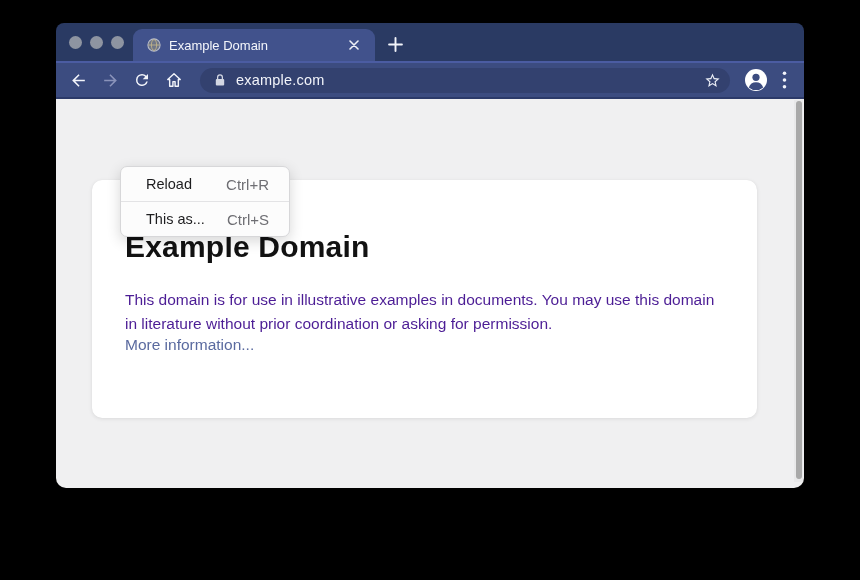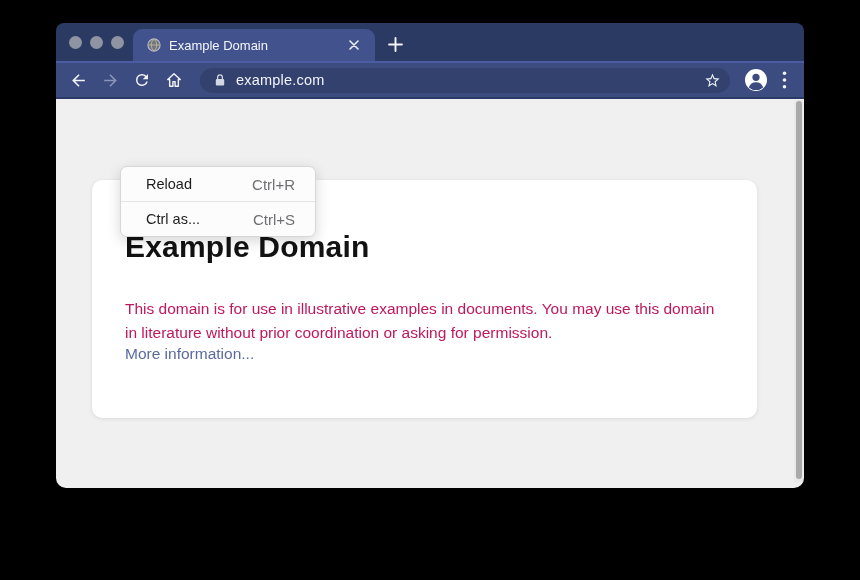--- a/index.html
+++ b/index.html
@@ -44,26 +44,26 @@
   .content { position:relative; height:389px; background:#f0f0f1; }
   .scrollbar-track { position:absolute; right:1px; top:1px; width:9px; height:382px;
                      background:#e9e9ea; }
   .scrollbar-thumb { position:absolute; right:2px; top:2px; width:6px; height:378px;
                      background:#a9a9a9; border-radius:3px; }
 
   .card { position:absolute; left:36px; top:81px; width:665px; height:238px;
           background:#fff; border-radius:10px; padding:52px 36px 0 33px;
           box-shadow:0 1px 4px rgba(0,0,0,0.09), 0 0 1px rgba(0,0,0,0.06); }
   .card h1 { font-size:30px; line-height:1; font-weight:bold; color:#121212; letter-spacing:.2px; }
-  .card p  { margin-top:35px; width:600px; font-size:15.5px; line-height:24px; color:#be185d; }
+  .card p  { margin-top:26px; width:600px; font-size:15.5px; line-height:24px; color:#4c1d95; }
   .card a  { display:inline-block; font-size:15.5px; color:#5a6a9f;
              text-decoration:none; cursor:pointer; }
 
   
-  .ctx-menu { position:absolute; left:64px; top:67px; width:196px; z-index:5;
+  .ctx-menu { position:absolute; left:64px; top:67px; width:170px; z-index:5;
               background:#fcfcfc; border:1px solid #d7d7d9; border-radius:7px;
               box-shadow:0 4px 14px rgba(0,0,0,0.16); overflow:hidden; }
   .ctx-item { height:34px; display:flex; align-items:center; justify-content:space-between;
               padding:0 20px 0 25px; cursor:default; }
   .ctx-item .lbl { font-size:14.5px; color:#1d1d1f; }
   .ctx-item .sc  { font-size:15px; color:#6e6e73; }
   .ctx-divider { height:1px; background:#e3e3e5; }
 
   svg { display:block; }
 </style>
@@ -164,19 +164,19 @@
       <a>More information...</a>
     </div>
 
     <div class="ctx-menu">
       <div class="ctx-item">
         <span class="lbl">Reload</span>
         <span class="sc">Ctrl+R</span>
       </div>
       <div class="ctx-divider"></div>
       <div class="ctx-item">
-        <span class="lbl">Ctrl as...</span>
+        <span class="lbl">This as...</span>
         <span class="sc">Ctrl+S</span>
       </div>
     </div>
 
   </div>
 </div>
 
 </body></html>

